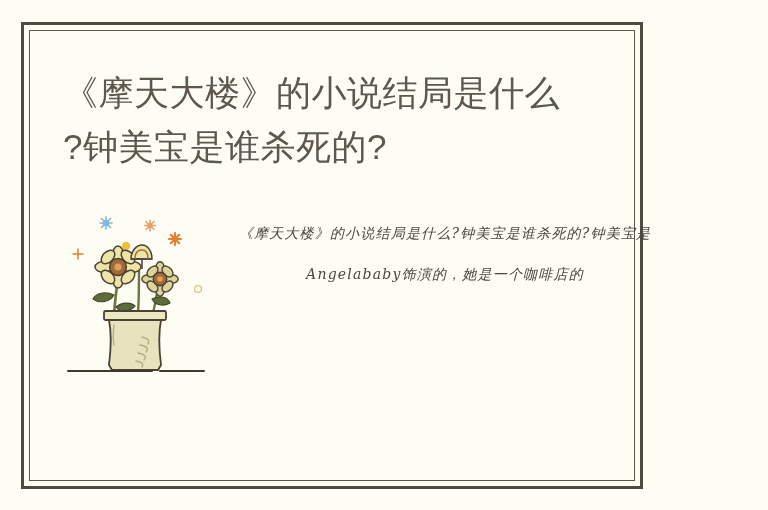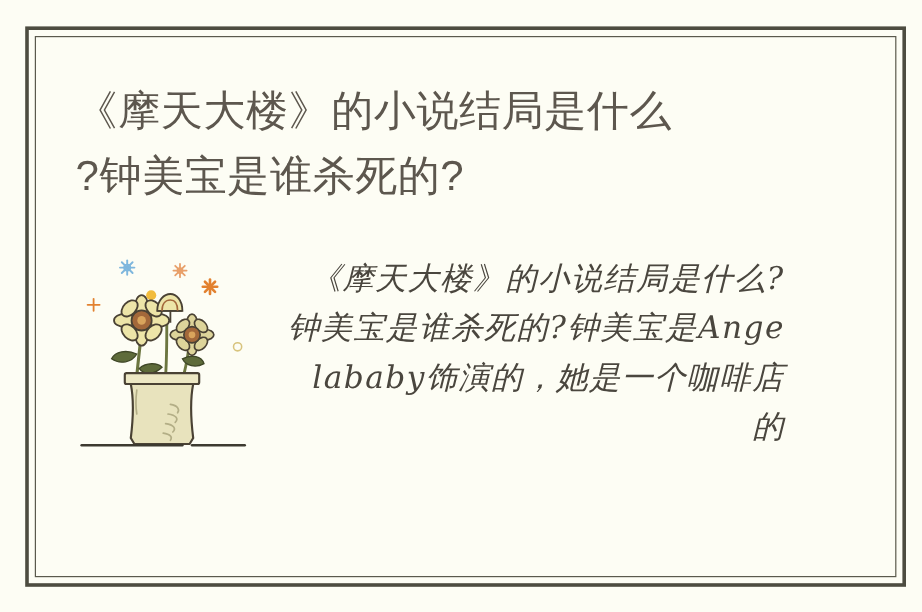--- a/index.html
+++ b/index.html
@@ -11,21 +11,21 @@
     height: 510px;
     background: #fdfdf4;
     font-family: "Liberation Sans", "DejaVu Sans", sans-serif;
     overflow: hidden;
   }
 
   #article-card {
     position: absolute;
     left: 21px;
     top: 22px;
-    width: 734px;
+    width: 622px;
     height: 467px;
     box-sizing: border-box;
     border: 3px solid #4d4c40;
     background: #fdfdf4;
   }
   #article-inner-frame {
     position: absolute;
     left: 5px;
     top: 5px;
     right: 5px;
@@ -57,26 +57,26 @@
     width: 160px;
     height: 180px;
   }
 
   #body-text {
     position: absolute;
     left: 212px;
     top: 188px;
     width: 418px;
     margin: 0;
-    font-size: 26px;
+    font-size: 14px;
     line-height: 41px;
     color: #4a463e;
     font-family: "DejaVu Serif", "Liberation Serif", serif;
     letter-spacing: 1.2px;
-    text-align: right;
+    text-align: center;
     word-break: break-all;
     font-style: italic;
   }
 </style>
 </head>
 <body>
 
 <div id="article-card">
   <div id="article-inner-frame"></div>
 

